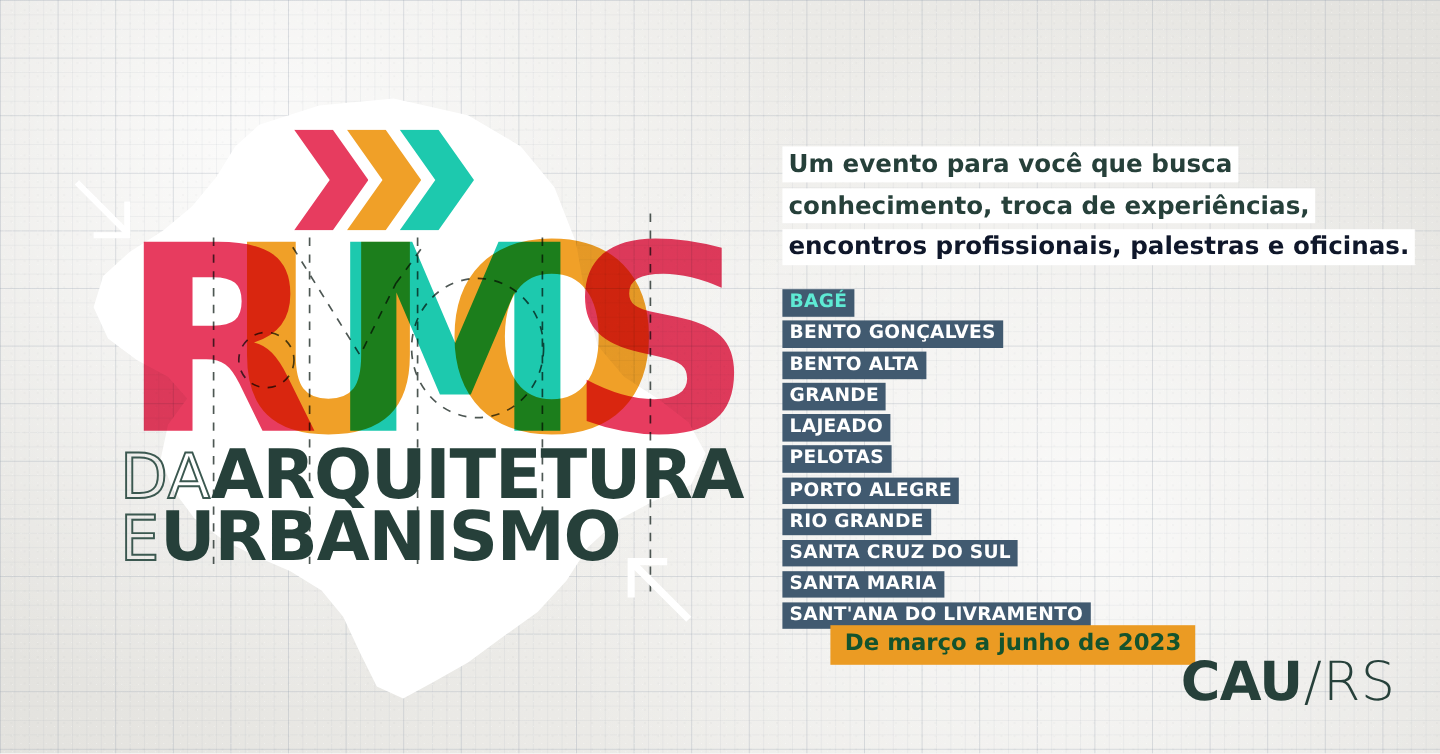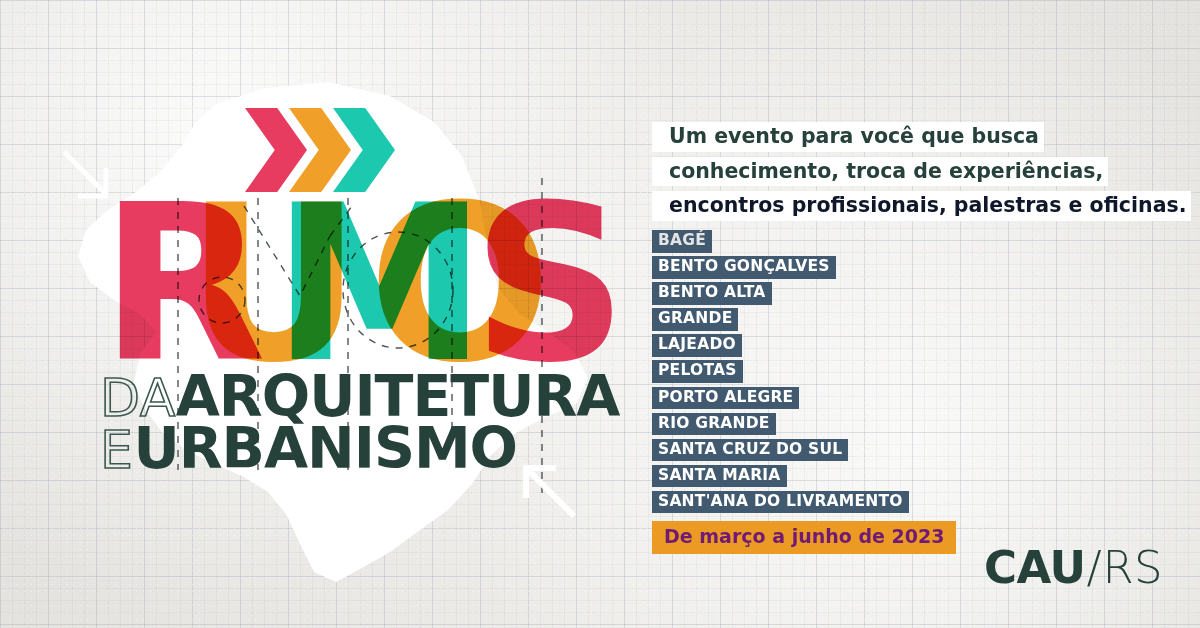--- a/index.html
+++ b/index.html
@@ -146,21 +146,21 @@
     left: 0; top: 122px;
     width: 470px;
   }
   .headline-line {
     display: table;
     background: #ffffff;
     color: #26403a;
     font-size: 20.5px;
     font-weight: 600;
     line-height: 1.0;
-    padding: 4px 5px 5px 17px;
+    padding: 4px 5px 5px 5px;
     margin-bottom: 5px;
     white-space: nowrap;
   }
 
   .city-list {
     position: absolute;
     left: 0; top: 230px;
     width: 420px;
   }
   .city-item {
@@ -290,34 +290,34 @@
 
   <div class="right-col">
 
     <div class="headline">
       <div class="headline-line" style="background: rgb(255, 255, 255); color: rgb(38, 64, 58);">Um evento para você que busca</div>
       <div class="headline-line" style="background: rgb(255, 255, 255); color: rgb(38, 64, 58);">conhecimento, troca de experiências,</div>
       <div class="headline-line" style="background: rgb(255, 255, 255); color: #0f172a;">encontros profissionais, palestras e oficinas.</div>
     </div>
 
     <div class="city-list">
-      <div class="city-item" style="background: rgb(65, 90, 112); color: #e5e5e5;">BAGÉ</div>
+      <div class="city-item" style="background: rgb(65, 90, 112); color: #5eead4; margin-top: 11px;">BAGÉ</div>
       <div class="city-item" style="background: rgb(65, 90, 112); color: rgb(255, 255, 255);">BENTO GONÇALVES</div>
       <div class="city-item" style="background: rgb(65, 90, 112); color: rgb(255, 255, 255);">BENTO ALTA</div>
       <div class="city-item" style="background: rgb(65, 90, 112); color: rgb(255, 255, 255);">GRANDE</div>
       <div class="city-item" style="background: rgb(65, 90, 112); color: rgb(255, 255, 255);">LAJEADO</div>
       <div class="city-item" style="background: rgb(65, 90, 112); color: rgb(255, 255, 255);">PELOTAS</div>
       <div class="city-item" style="background: rgb(65, 90, 112); color: rgb(255, 255, 255);">PORTO ALEGRE</div>
       <div class="city-item" style="background: rgb(65, 90, 112); color: #ffffff;">RIO GRANDE</div>
       <div class="city-item" style="background: rgb(65, 90, 112); color: rgb(255, 255, 255);">SANTA CRUZ DO SUL</div>
       <div class="city-item" style="background: rgb(65, 90, 112); color: rgb(255, 255, 255);">SANTA MARIA</div>
       <div class="city-item" style="background: rgb(65, 90, 112); color: rgb(255, 255, 255);">SANT'ANA DO LIVRAMENTO</div>
     </div>
 
-    <div class="date-badge" style="background: rgb(235, 155, 35); color: #701a75;">De março a junho de 2023</div>
+    <div class="date-badge" style="background: rgb(235, 155, 35); color: #14532d; margin-left: 40px;">De março a junho de 2023</div>
 
     <div class="logo" style="color: rgb(38, 64, 58);">
       <span class="logo-cau">CAU</span>
       <span class="logo-slash">/</span>
       <span class="logo-rs">RS</span>
     </div>
   </div>
 </div>
 
 </body></html>

